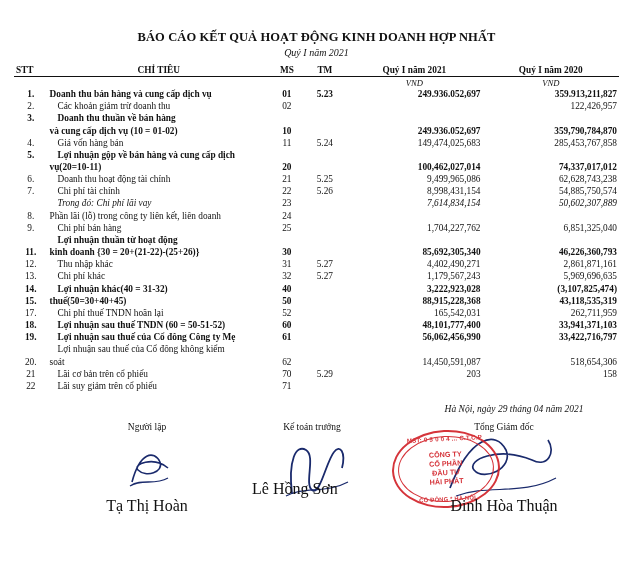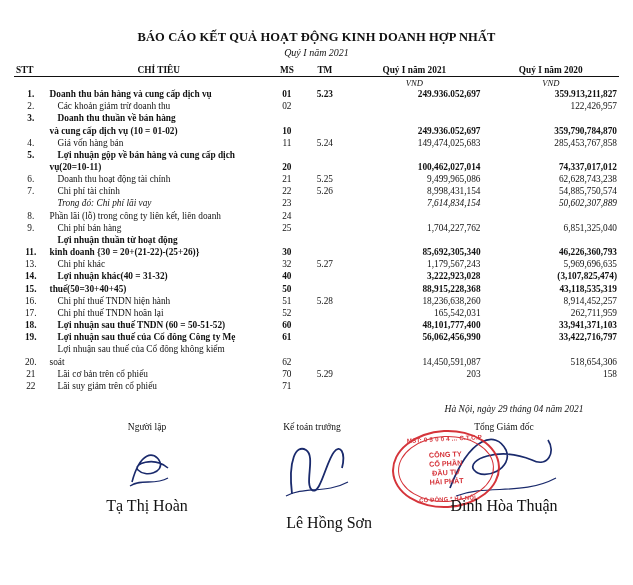--- a/index.html
+++ b/index.html
@@ -91,21 +91,21 @@
   .col-dir  { left: 400px; top: 22px; width: 180px; }
   .place-date {
     position: absolute;
     left: 400px; top: 4px;
     width: 200px;
     text-align: center;
     font-style: italic;
     font-size: 9.5px;
   }
   .name-prep { position: absolute; left: 78px; top: 97px; width: 110px; text-align: center; }
-  .name-acct { position: absolute; left: 238px; top: 114px; width: 120px; text-align: right; }
+  .name-acct { position: absolute; left: 238px; top: 80px; width: 120px; text-align: left; }
   .name-dir  { position: absolute; left: 400px; top: 97px; width: 180px; text-align: center; }
 
   
   .scribble { position: absolute; }
   .scribble svg { display: block; }
 
   
   .stamp {
     position: absolute;
     left: 378px;
@@ -284,20 +284,28 @@
         </tr>
         <tr class="bold">
           <td class="stt">11.</td>
           <td class="ind">kinh doanh {30 = 20+(21-22)-(25+26)}</td>
           <td class="ms">30</td>
           <td class="tm"></td>
           <td class="amt">85,692,305,340</td>
           <td class="amt">46,226,360,793</td>
         </tr>
         <tr>
+          <td class="stt">12.</td>
+          <td class="ind indent">Thu nhập khác</td>
+          <td class="ms">31</td>
+          <td class="tm">5.27</td>
+          <td class="amt">4,402,490,271</td>
+          <td class="amt">2,861,871,161</td>
+        </tr>
+        <tr>
           <td class="stt">13.</td>
           <td class="ind indent">Chi phí khác</td>
           <td class="ms">32</td>
           <td class="tm">5.27</td>
           <td class="amt">1,179,567,243</td>
           <td class="amt">5,969,696,635</td>
         </tr>
         <tr class="bold">
           <td class="stt">14.</td>
           <td class="ind indent">Lợi nhuận khác(40 = 31-32)</td>
@@ -306,28 +314,20 @@
           <td class="amt">3,222,923,028</td>
           <td class="amt">(3,107,825,474)</td>
         </tr>
         <tr class="bold">
           <td class="stt">15.</td>
           <td class="ind">thuế(50=30+40+45)</td>
           <td class="ms">50</td>
           <td class="tm"></td>
           <td class="amt">88,915,228,368</td>
           <td class="amt">43,118,535,319</td>
-        </tr>
-        <tr>
-          <td class="stt">16.</td>
-          <td class="ind indent">Chi phí thuế TNDN hiện hành</td>
-          <td class="ms">51</td>
-          <td class="tm">5.28</td>
-          <td class="amt">18,236,638,260</td>
-          <td class="amt">8,914,452,257</td>
         </tr>
         <tr>
           <td class="stt">17.</td>
           <td class="ind indent">Chi phí thuế TNDN hoãn lại</td>
           <td class="ms">52</td>
           <td class="tm"></td>
           <td class="amt">165,542,031</td>
           <td class="amt">262,711,959</td>
         </tr>
         <tr class="bold">

